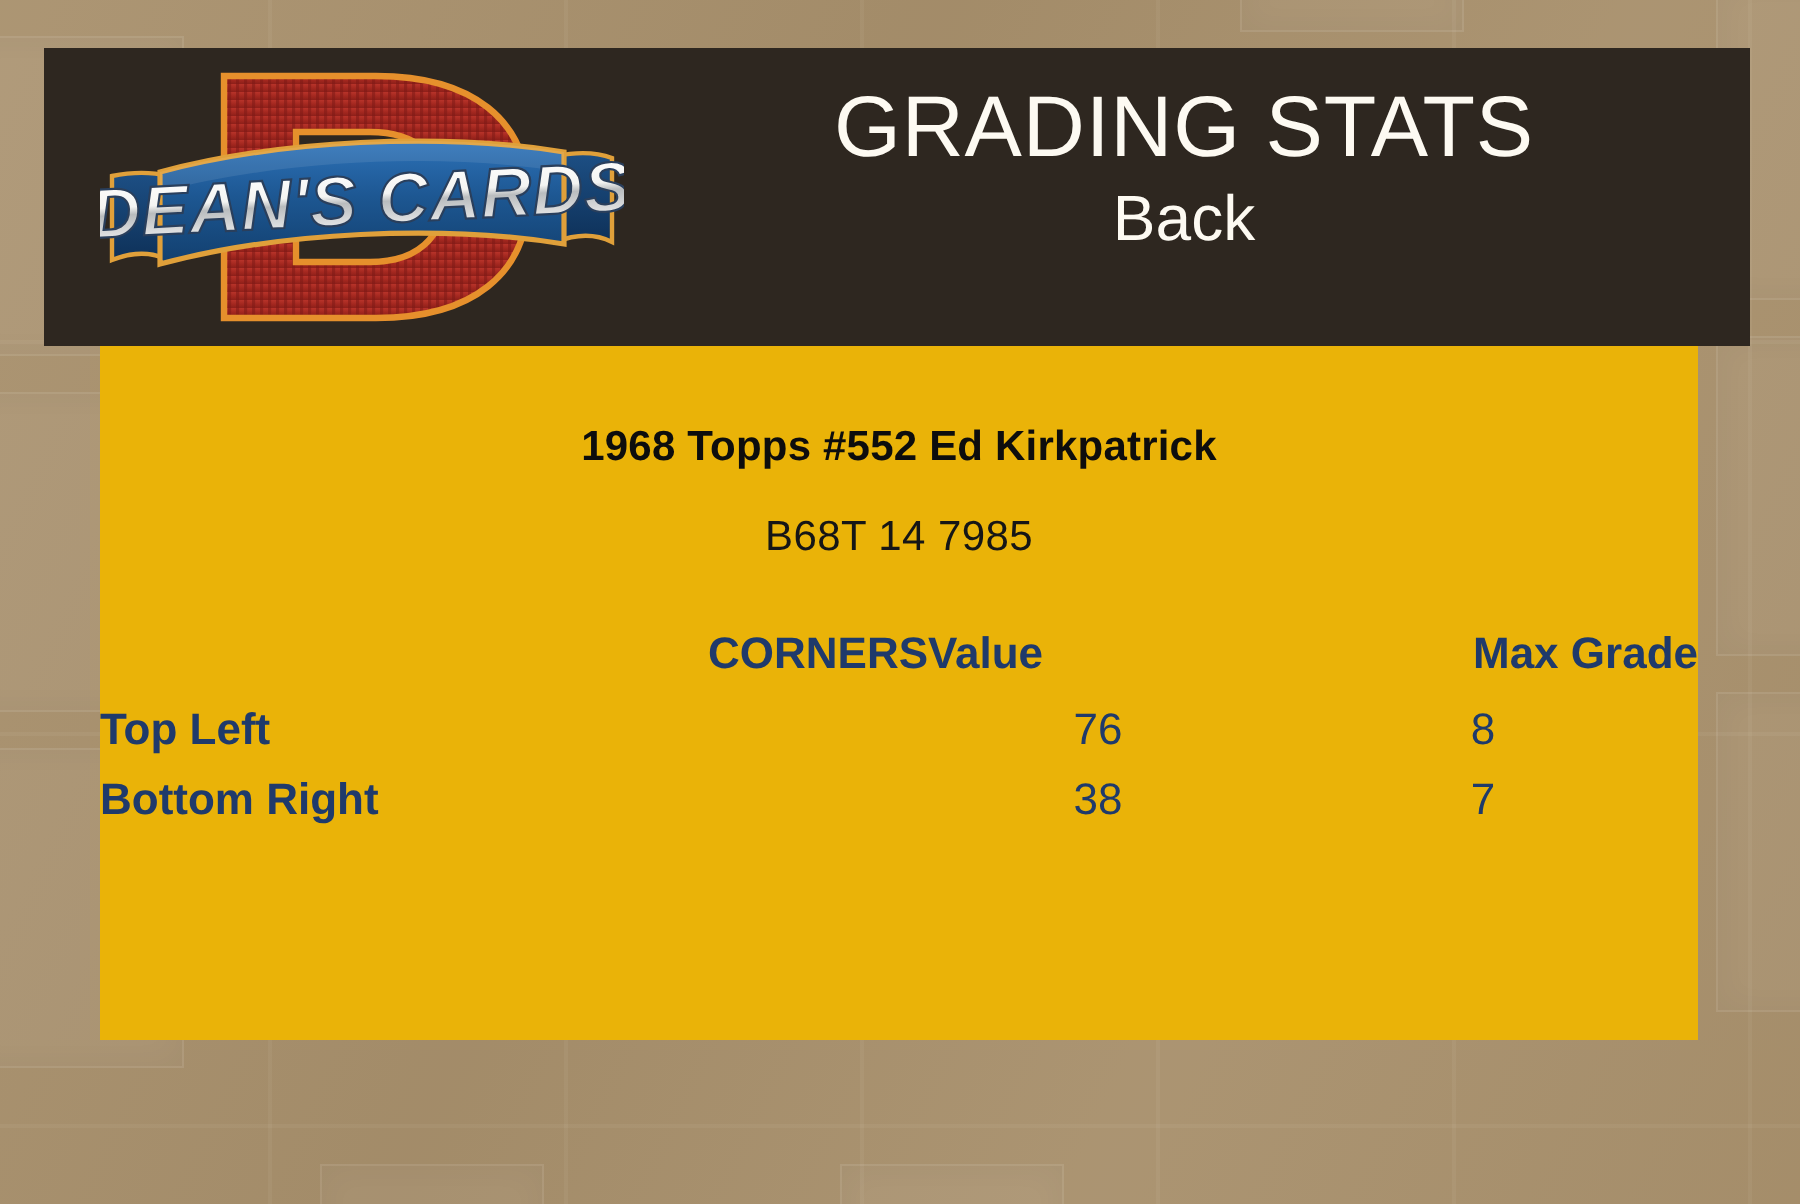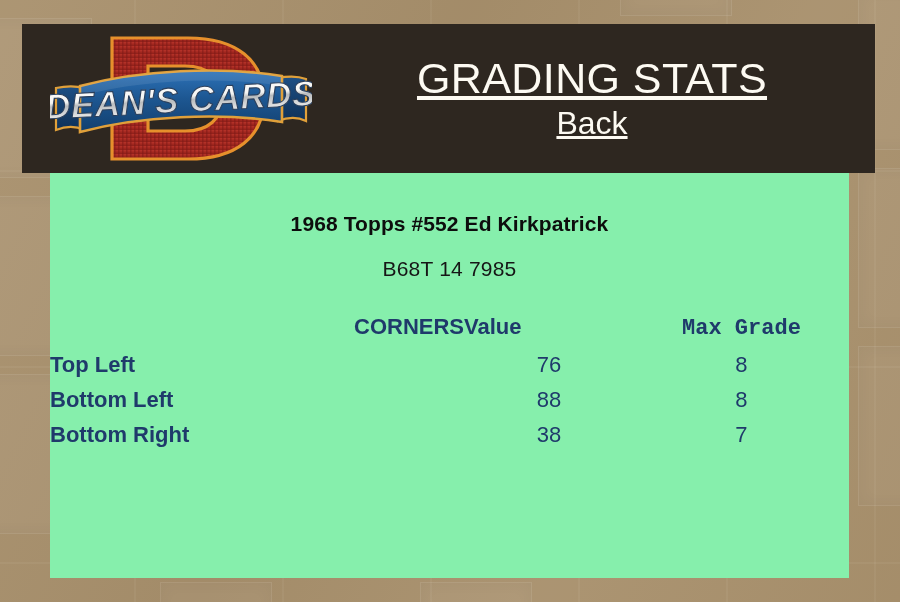--- a/index.html
+++ b/index.html
@@ -56,47 +56,46 @@
     top: 2px;
     width: 262px;
     height: 145px;
   }
   #logo svg { display: block; width: 262px; height: 145px; }
 
   
   #header-titles {
     position: absolute;
     left: 300px;
-    top: 30px;
+    top: 16px;
     width: 540px;
     text-align: center;
     color: #fdfaf2;
-    text-decoration: underline;
   }
   #title-main {
     font-size: 43px;
     line-height: 48px;
     letter-spacing: 0.4px;
     font-weight: 400;
   }
   #title-sub {
     font-size: 32px;
     line-height: 42px;
     font-weight: 400;
     text-align: center;
   }
 
   
   #content-panel {
     position: absolute;
     left: 50px;
     top: 173px;
     width: 799px;
-    height: 405px;
-    background: #86efac;
+    height: 347px;
+    background: #eab308;
   }
 
   #card-title {
     margin-top: 39px;
     text-align: center;
     font-size: 21px;
     font-weight: bold;
     color: #0d0d0d;
     letter-spacing: 0.1px;
   }
@@ -129,25 +128,24 @@
     height: 38px;
   }
   th.col-value {
     text-align: left;
     font-weight: bold;
     width: 158px;
     height: 38px;
     margin-top: 43px;
   }
   th.col-max {
-    text-align: center;
+    text-align: right;
     font-weight: bold;
     width: 200px;
     height: 38px;
-    font-family: Liberation Mono, monospace;
   }
   td.cell-label {
     text-align: left;
     padding-left: 152px;
     font-weight: 700;
     height: 35px;
   }
   td.cell-value, td.cell-max {
     text-align: center;
     font-weight: 400;
@@ -243,25 +241,20 @@
           <th class="col-max">Max Grade</th>
         </tr>
       </thead>
       <tbody>
         <tr>
           <td class="cell-label">Top Left</td>
           <td class="cell-value">76</td>
           <td class="cell-max">8</td>
         </tr>
         <tr>
-          <td class="cell-label">Bottom Left</td>
-          <td class="cell-value">88</td>
-          <td class="cell-max">8</td>
-        </tr>
-        <tr>
           <td class="cell-label">Bottom Right</td>
           <td class="cell-value">38</td>
           <td class="cell-max">7</td>
         </tr>
       </tbody>
     </table>
 
   </div>
 
 </div>

